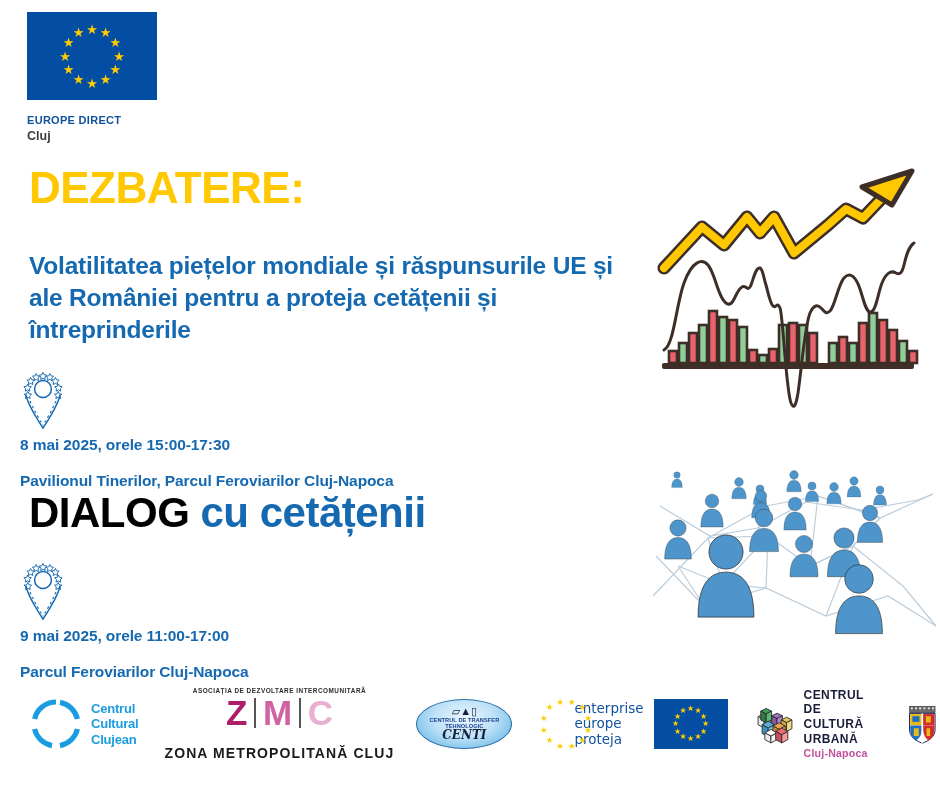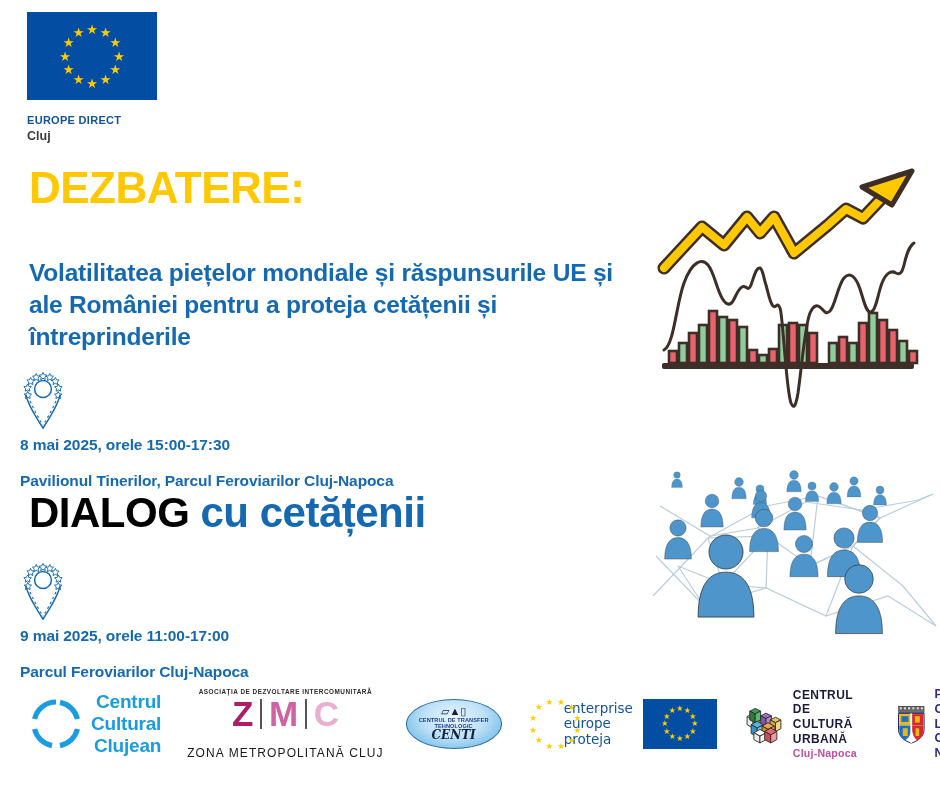--- a/index.html
+++ b/index.html
@@ -47,21 +47,21 @@
 
   
   .dezbatere {
     position: absolute; left: 29px; top: 163px;
     font-size: 44px; font-weight: bold;
     letter-spacing: -0.5px;
     color: #FFC800;
     font-family: "Liberation Sans", sans-serif;
   }
   .subtitle {
-    position: absolute; left: 29px; top: 257px;
+    position: absolute; left: 29px; top: 250px;
     width: 600px;
     font-size: 24.5px;
     font-weight: bold;
     line-height: 1.30;
     color: #1569B0;
     letter-spacing: -0.2px;
   }
 
   
   .detail-block { position: absolute; display: flex; align-items: flex-start; flex-direction: column; }
@@ -95,41 +95,41 @@
     position: absolute; left: 0; top: 676px;
     width: 940px; height: 96px;
     display: flex; align-items: center;
   }
   .logo-slot { display: flex; align-items: center; height: 80px; }
 
   
   .ccc { margin-left: 30px; display: flex; align-items: center; }
   .ccc-text {
     margin-left: 9px;
-    font-size: 19px; font-weight: bold; line-height: 1.16;
-    color: #1A9CE0; letter-spacing: -0.2px; text-align: right;
+    font-size: 13px; font-weight: bold; line-height: 1.16;
+    color: #1A9CE0; letter-spacing: -0.2px;
   }
 
   
   .zmc { margin-left: 26px; text-align: center; }
   .zmc-top {
     font-size: 6.4px; font-weight: bold; color: #2B2B2B;
     letter-spacing: 0.5px; white-space: nowrap;
   }
   .zmc-mid {
     display: flex; align-items: center; justify-content: center;
     font-size: 35px; font-weight: bold; line-height: 1;
     margin: 1px 0 0 0;
   }
   .zmc-mid .z { color: #AE1E68; }
   .zmc-mid .m { color: #D061A2; }
   .zmc-mid .c { color: #E9AFD0; }
   .zmc-bar { width: 1.6px; height: 30px; background: #555; margin: 0 7px; }
   .zmc-bot {
-    font-size: 12px; font-weight: normal; color: #1A1A1A;
+    font-size: 14px; font-weight: bold; color: #1A1A1A;
     letter-spacing: 1.1px; white-space: nowrap; margin-top: 15px;
   }
 
   
   .centi { margin-left: 22px; }
   .centi-oval {
     width: 96px; height: 50px; border-radius: 50%;
     background: radial-gradient(ellipse at 50% 38%, #eaf6fd 0%, #bfe2f7 45%, #7fc2ea 78%, #4a9fd6 100%);
     border: 1.2px solid #2b6ca3;
     display: flex; flex-direction: column; align-items: center;

